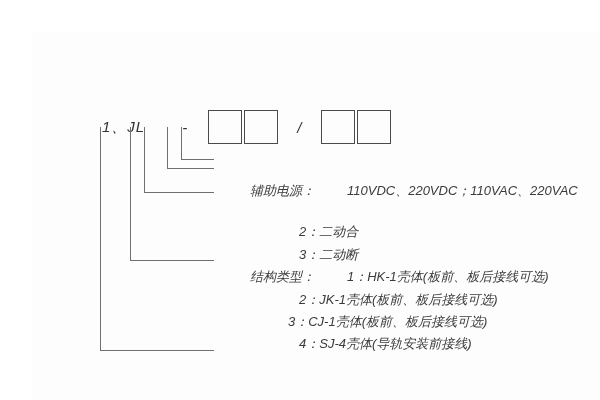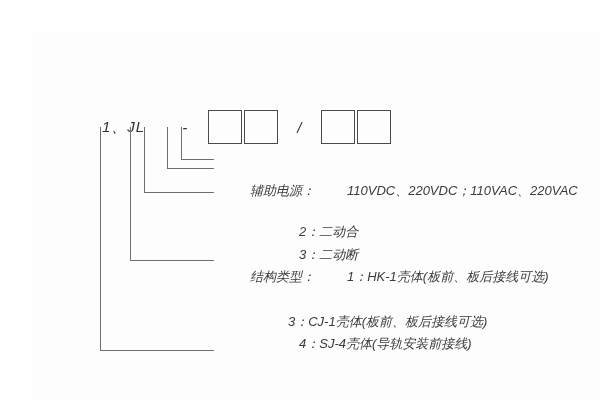--- a/index.html
+++ b/index.html
@@ -72,17 +72,18 @@
   <div class="lbl" style="left:186px; top:135px;">
     <span>辅助电源：</span><span>110VDC、220VDC；110VAC、220VAC</span>
   </div>
 
   <div class="lbl" style="left:251px; top:176px;">2：二动合</div>
   <div class="lbl" style="left:251px; top:199px;">3：二动断</div>
 
   <div class="lbl" style="left:186px; top:221px;">
     <span>结构类型：</span><span>1：HK-1壳体(板前、板后接线可选)</span>
   </div>
+  <div class="lbl" style="left:251px; top:244px;">2：JK-1壳体(板前、板后接线可选)</div>
   <div class="lbl" style="left:240px; top:266px;">3：CJ-1壳体(板前、板后接线可选)</div>
   <div class="lbl" style="left:251px; top:288px;text-align:center;">4：SJ-4壳体(导轨安装前接线)</div>
 
 
 </div>
 
 </body></html>

